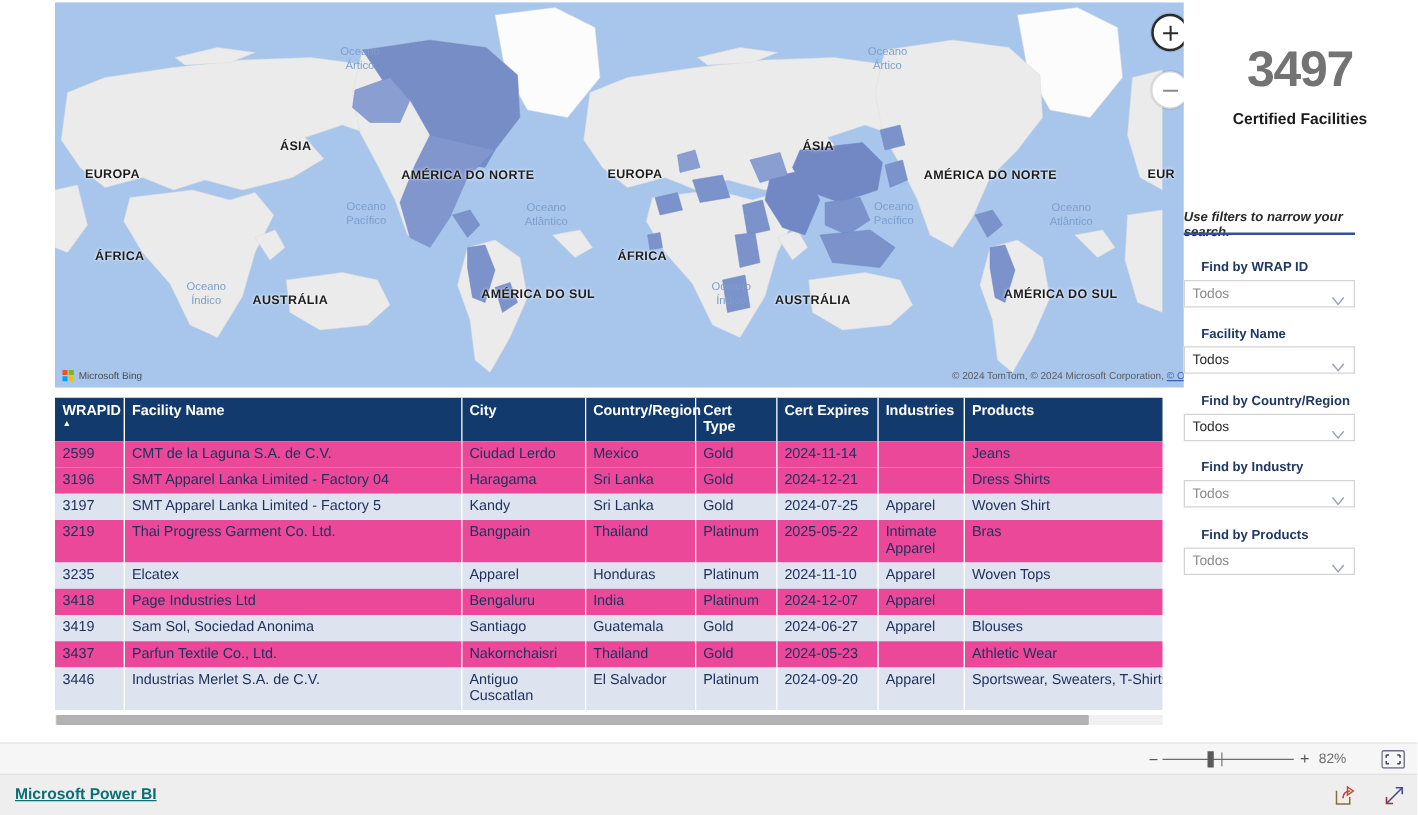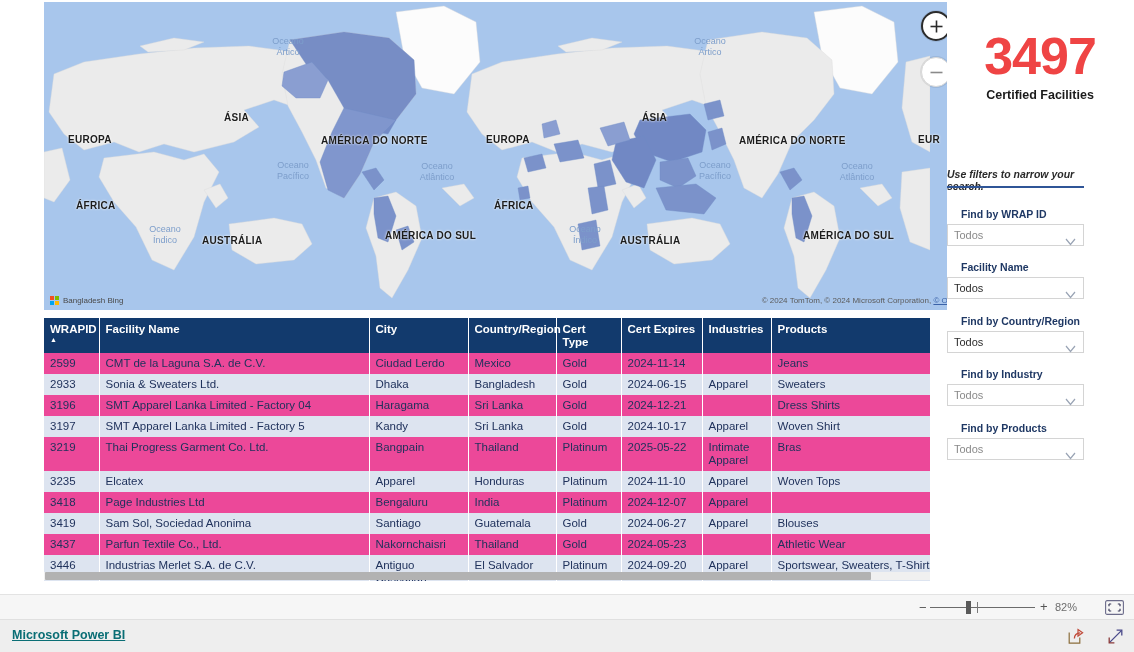--- a/index.html
+++ b/index.html
@@ -99,21 +99,21 @@
     position:absolute; left:44px; top:572px; width:886px; height:8px; background:#f0f0f0;
   }
   .hscroll-thumb {
     position:absolute; left:45px; top:572px; width:826px; height:8px; background:#b2b2b2; border-radius:1px;
   }
 
   
   .rail { position:absolute; left:947px; top:0px; width:187px; height:594px; background:#fff; }
   .kpi-number {
     position:absolute; left:8px; top:30px; width:170px; text-align:center;
-    font-size:52px; font-weight:bold; color:#ef4444; letter-spacing:-1px; line-height:52px;
+    font-size:40px; font-weight:bold; color:#737373; letter-spacing:-1px; line-height:52px;
     font-family:"Liberation Sans", sans-serif;
   }
   .kpi-caption {
     position:absolute; left:8px; top:88px; width:170px; text-align:center;
     font-size:12.5px; font-weight:bold; color:#1b1b1b;
   }
   .filters-hint {
     position:absolute; left:0px; top:168px; width:137px;
     font-size:10.5px; font-style:italic; font-weight:bold; color:#2a2a2a;
     padding-bottom:4px;
@@ -259,21 +259,21 @@
         </svg>
       </div>
 
       <div class="bing-credit">
         <span class="bing-logo">
           <i style="background:#f25022"></i>
             <i style="background:#7fba00"></i>
             <i style="background:#00a4ef"></i>
             <i style="background:#ffb900"></i>
         </span>
-        <span>Bangladesh Bing</span>
+        <span>Microsoft Bing</span>
       </div>
 
       <div class="attrib">
         <span>© 2024 TomTom, © 2024 Microsoft Corporation,</span>
         <a href="#">© OpenStreetMap</a>
         <a href="#" style="margin-left:6px;">Terms</a>
       </div>
     </div>
 
     <div class="table-visual">
@@ -307,47 +307,37 @@
           <tr class="r-even">
             <td>2599</td>
             <td>CMT de la Laguna S.A. de C.V.</td>
             <td>Ciudad Lerdo</td>
             <td>Mexico</td>
             <td>Gold</td>
             <td>2024-11-14</td>
             <td></td>
             <td>Jeans</td>
           </tr>
-          <tr class="r-odd">
-            <td>2933</td>
-            <td>Sonia &amp; Sweaters Ltd.</td>
-            <td>Dhaka</td>
-            <td>Bangladesh</td>
-            <td>Gold</td>
-            <td>2024-06-15</td>
-            <td>Apparel</td>
-            <td>Sweaters</td>
-          </tr>
           <tr class="r-even">
             <td>3196</td>
             <td>SMT Apparel Lanka Limited - Factory 04</td>
             <td>Haragama</td>
             <td>Sri Lanka</td>
             <td>Gold</td>
             <td>2024-12-21</td>
             <td></td>
             <td>Dress Shirts</td>
           </tr>
           <tr class="r-odd">
             <td>3197</td>
             <td>SMT Apparel Lanka Limited - Factory 5</td>
             <td>Kandy</td>
             <td>Sri Lanka</td>
             <td>Gold</td>
-            <td>2024-10-17</td>
+            <td>2024-07-25</td>
             <td>Apparel</td>
             <td>Woven Shirt</td>
           </tr>
           <tr class="r-even">
             <td>3219</td>
             <td>Thai Progress Garment Co. Ltd.</td>
             <td>Bangpain</td>
             <td>Thailand</td>
             <td>Platinum</td>
             <td>2025-05-22</td>

